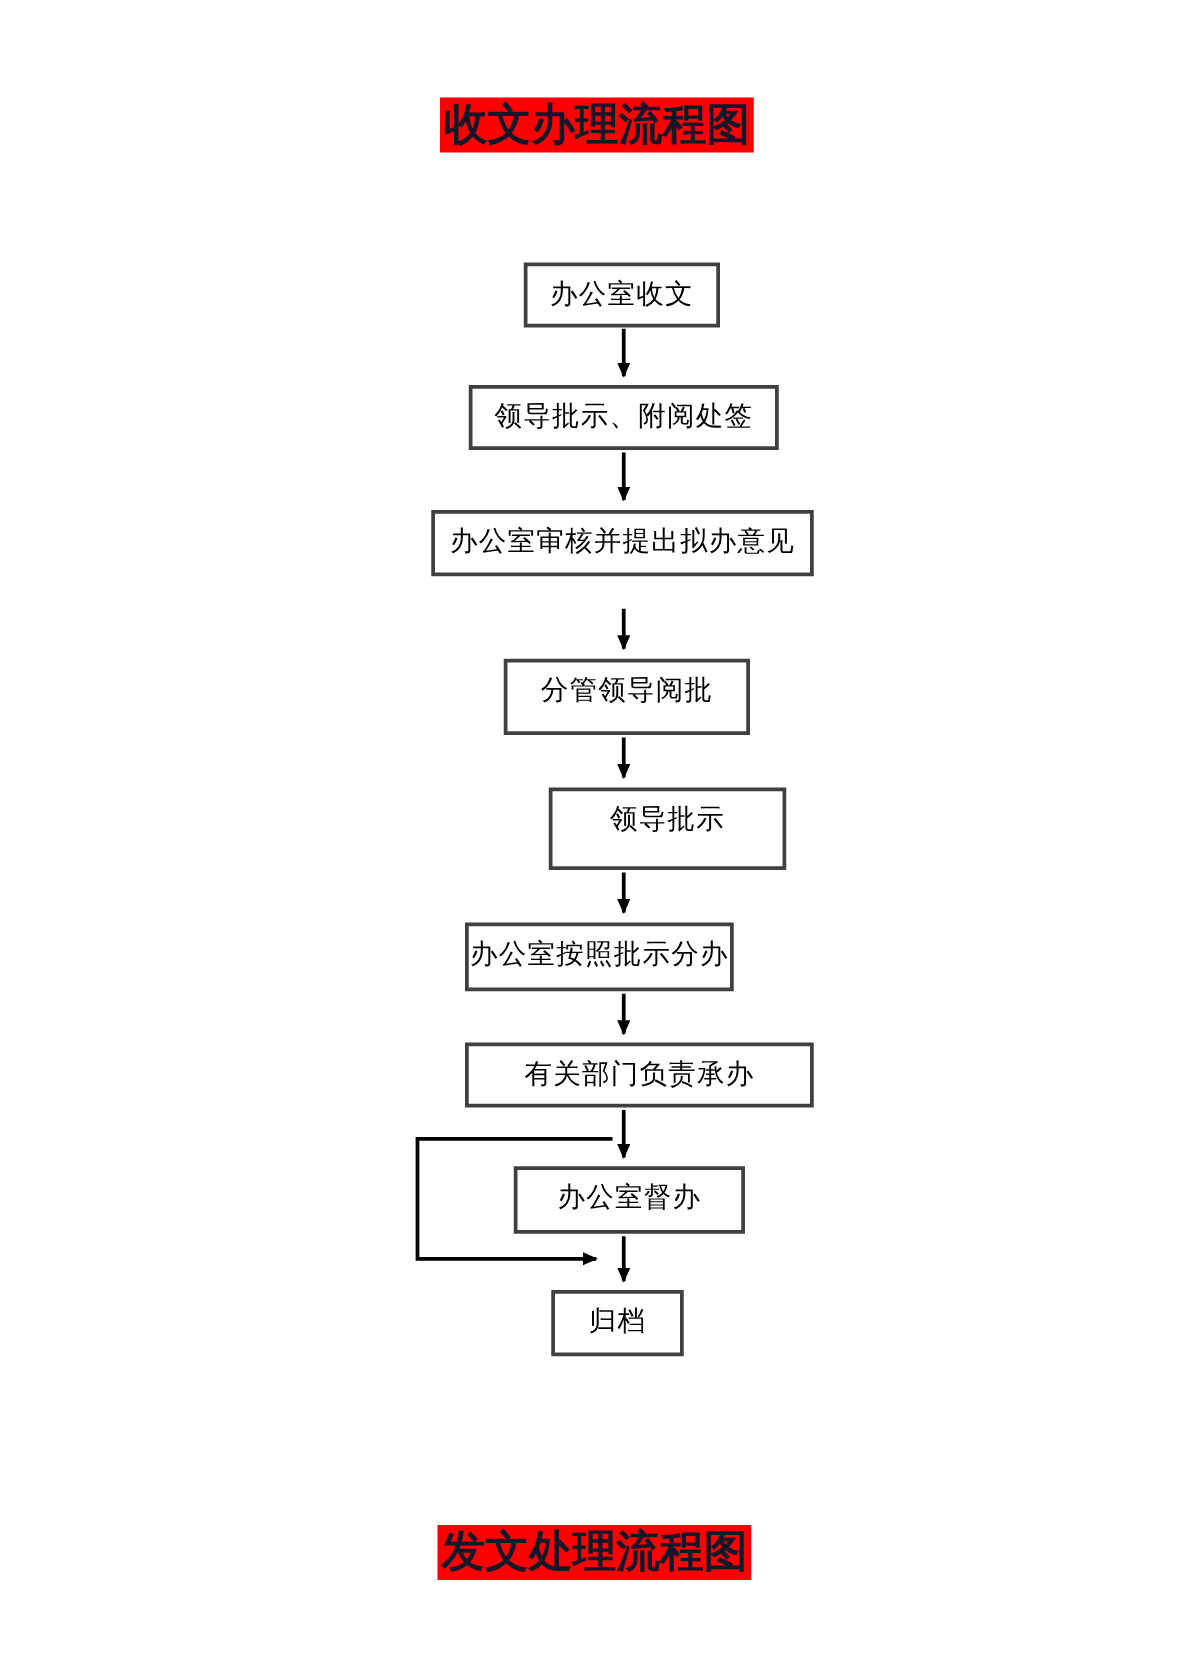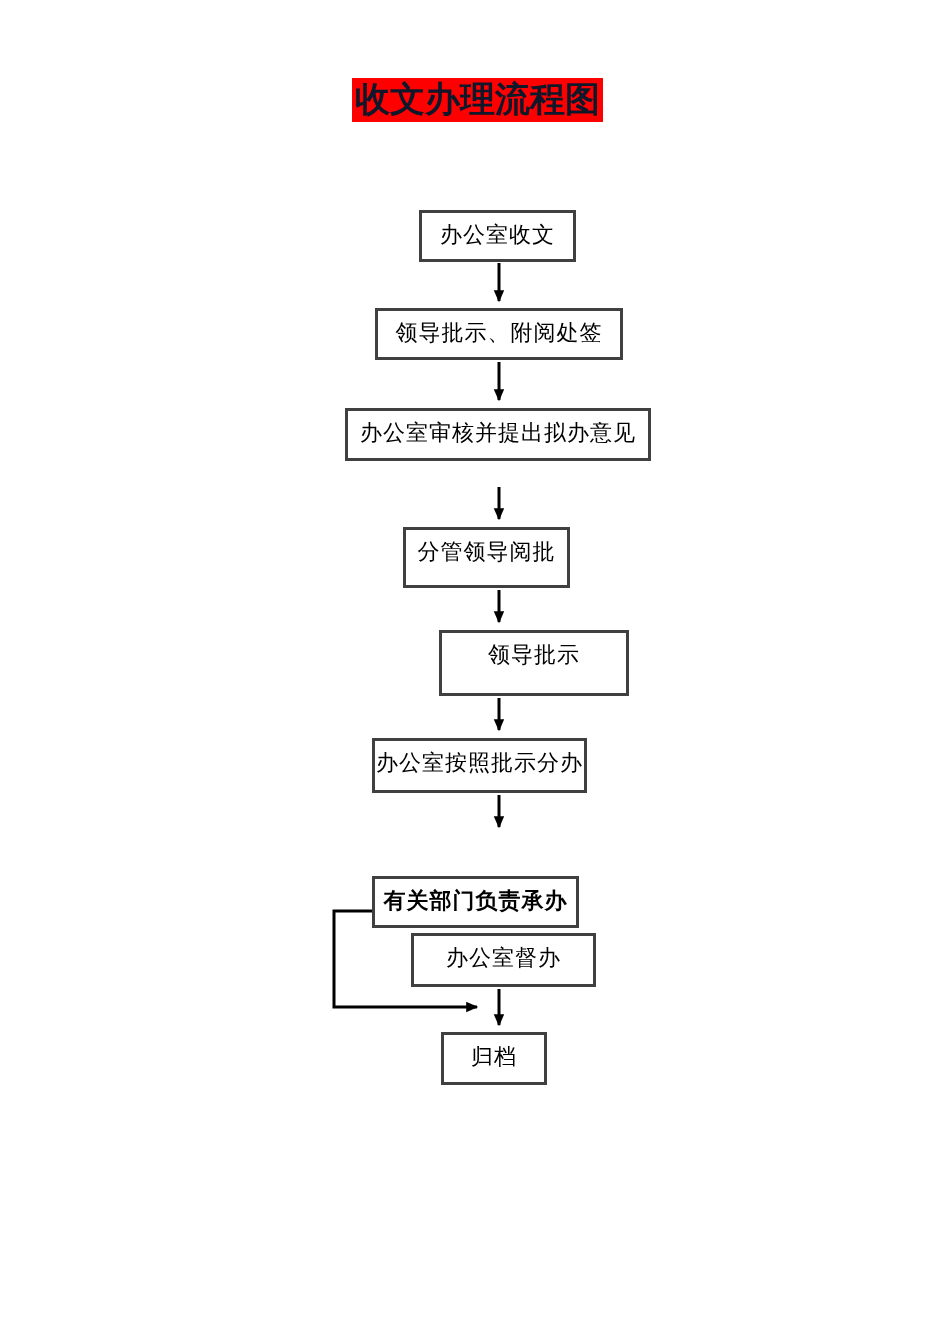--- a/index.html
+++ b/index.html
@@ -47,24 +47,24 @@
     letter-spacing: 1px;
     text-align: center;
     padding-top: 7px;
     box-sizing: border-box;
     white-space: nowrap;
   }
   
   .pos-receive    { left: 419px; top: 210px;  width: 157px; height: 52px; }
   .pos-register   { left: 375px; top: 308px;  width: 248px; height: 52px; }
   .pos-review     { left: 345px; top: 408px;  width: 306px; height: 53px; }
-  .pos-leaderread { left: 403px; top: 527px;  width: 167px; height: 61px; }
+  .pos-leaderread { left: 403px; top: 527px;  width: 197px; height: 61px; }
   .pos-instruct   { left: 403px; top: 630px;  width: 190px; height: 66px; margin-left: 36px; }
   .pos-distribute { left: 372px; top: 738px;  width: 215px; height: 55px; }
-  .pos-undertake  { left: 372px; top: 876px;  width: 207px; height: 52px; font-weight: bold; }
+  .pos-undertake  { left: 372px; top: 834px;  width: 279px; height: 52px; }
   .pos-supervise  { left: 411px; top: 933px;  width: 185px; height: 54px; }
   .pos-archive    { left: 441px; top: 1032px; width: 106px; height: 53px; }
 </style>
 </head>
 <body>
 
 <div class="page">
 
   <div class="doc-title title-top">收文办理流程图</div>
 
@@ -88,14 +88,15 @@
   <div class="node pos-receive">办公室收文</div>
   <div class="node pos-register">领导批示、附阅处签</div>
   <div class="node pos-review">办公室审核并提出拟办意见</div>
   <div class="node pos-leaderread">分管领导阅批</div>
   <div class="node pos-instruct">领导批示</div>
   <div class="node pos-distribute">办公室按照批示分办</div>
   <div class="node pos-undertake">有关部门负责承办</div>
   <div class="node pos-supervise">办公室督办</div>
   <div class="node pos-archive">归档</div>
 
+  <div class="doc-title title-bottom">发文处理流程图</div>
 
 </div>
 
 </body></html>

